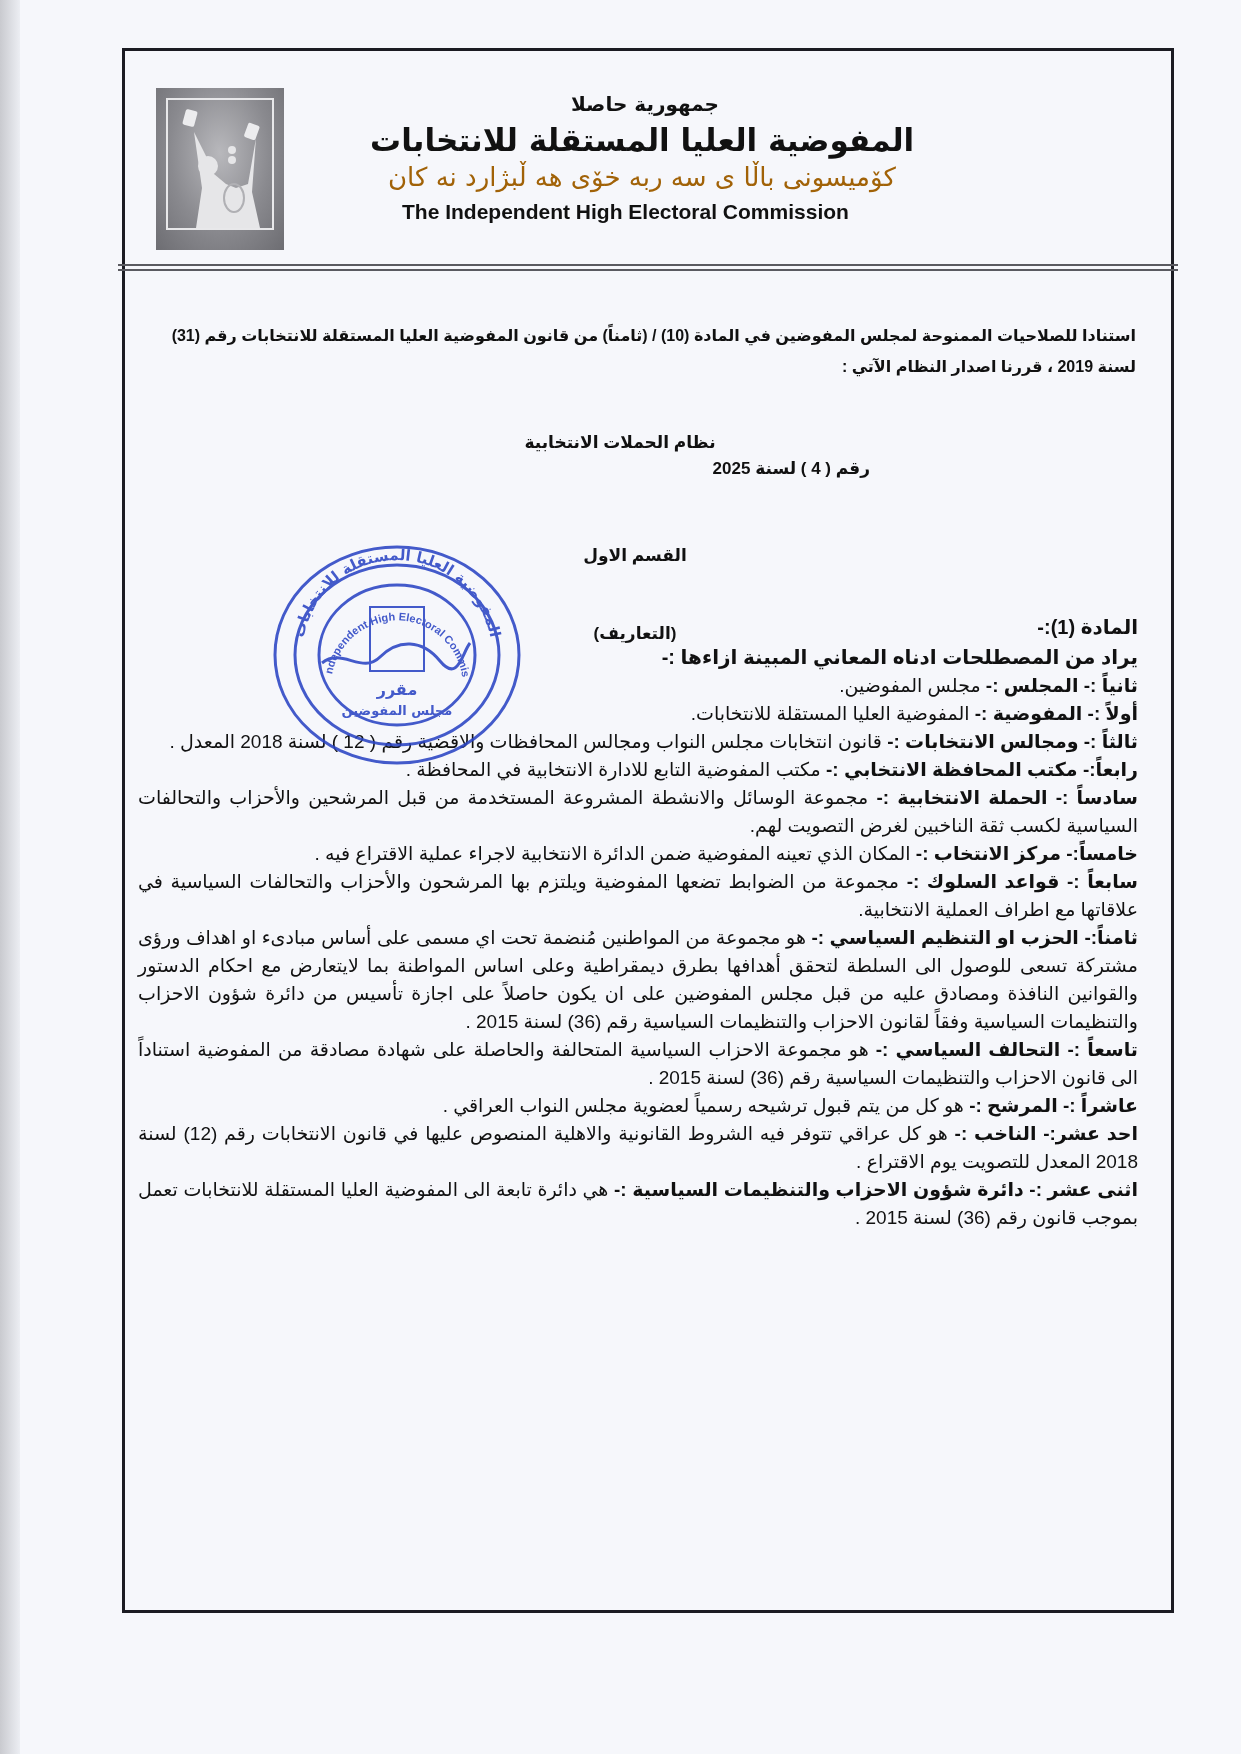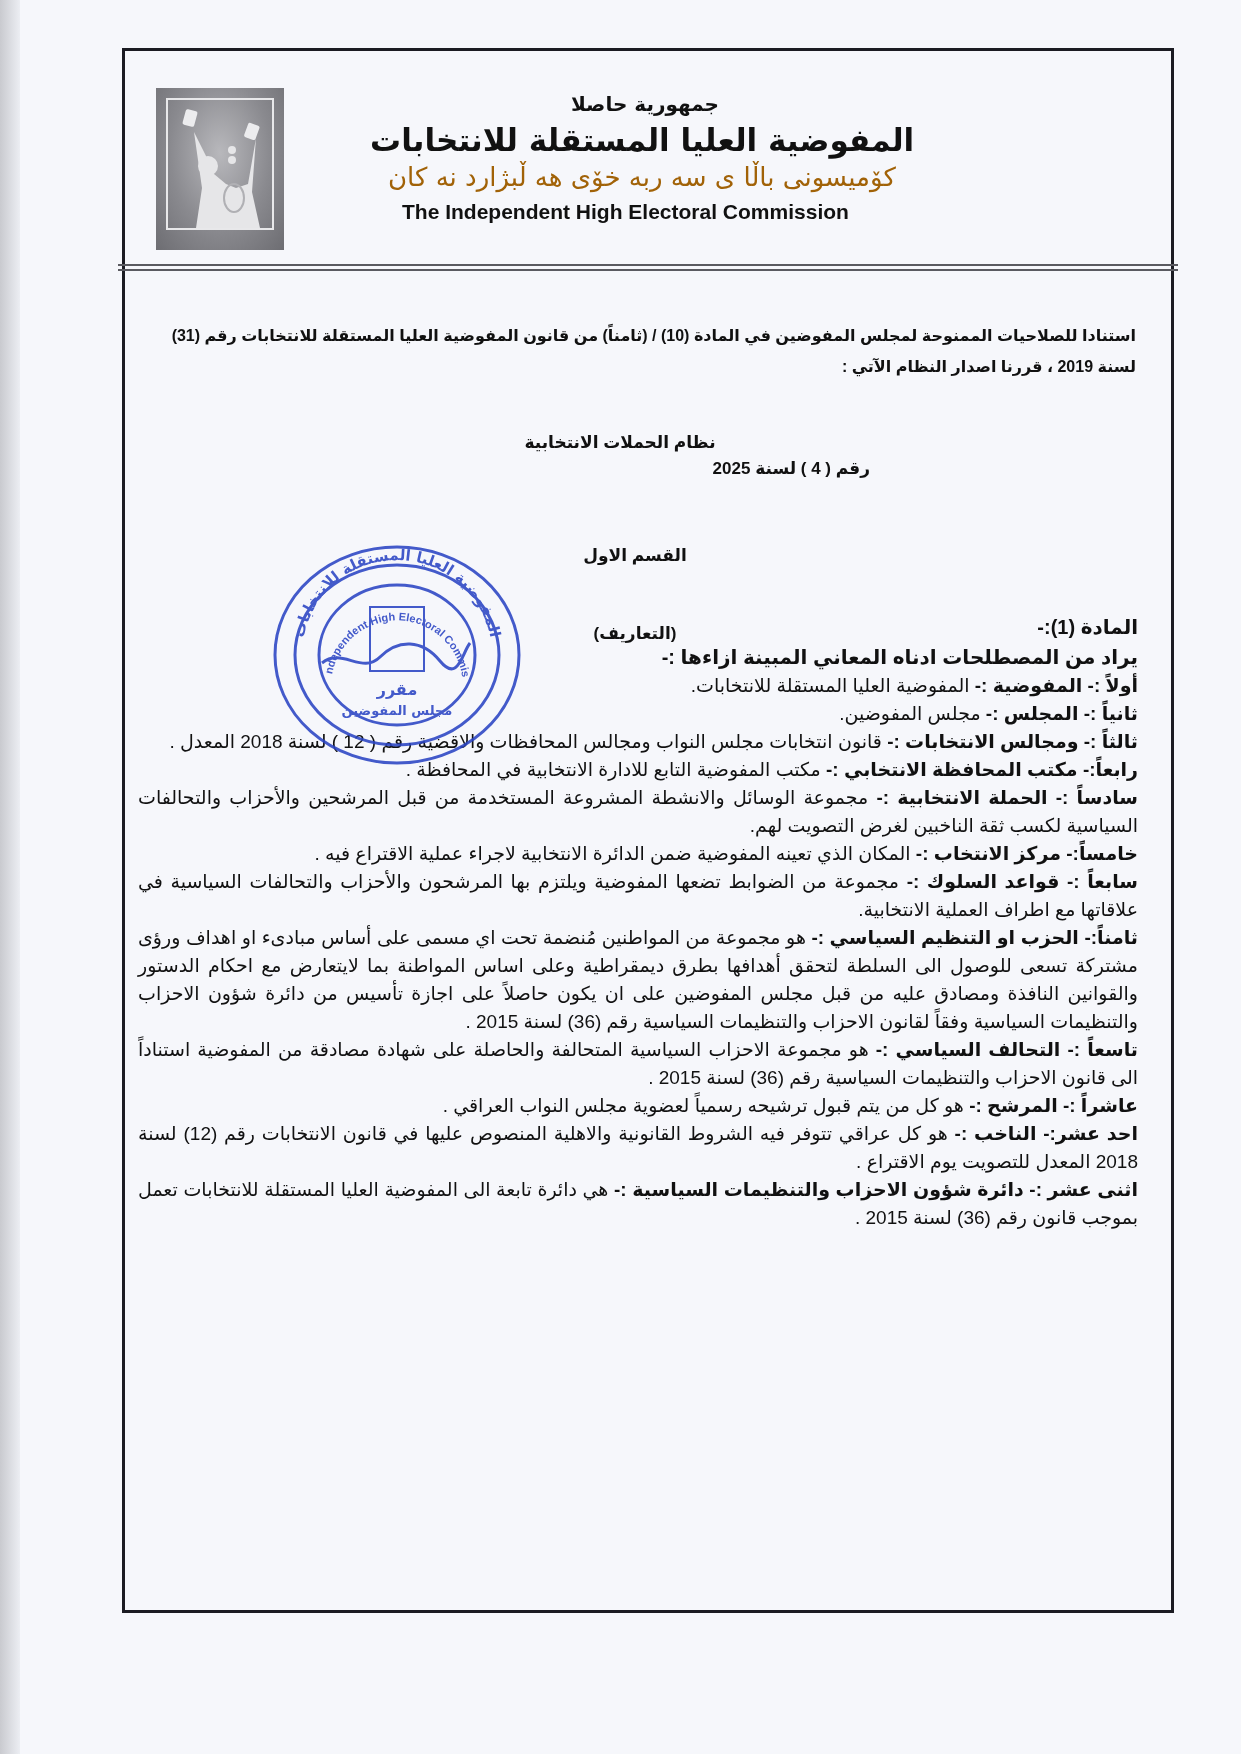--- a/index.html
+++ b/index.html
@@ -185,22 +185,22 @@
 
 <div class="center-title t1">نظام الحملات الانتخابية</div>
 <div class="center-title t2">رقم ( 4 ) لسنة 2025</div>
 <div class="center-title s1">القسم الاول</div>
 <div class="center-title s2">(التعاريف)</div>
 
 <div class="text article">
   <div class="article-head">المادة (1):-</div>
   <div class="intro">يراد من المصطلحات ادناه المعاني المبينة ازاءها :-</div>
   <div id="defs">
+    <p class="def"><span class="term">ثانياً :- المجلس :-</span><span> مجلس المفوضين.</span></p>
     <p class="def"><span class="term">أولاً :- المفوضية :-</span><span> المفوضية العليا المستقلة للانتخابات.</span></p>
-    <p class="def"><span class="term">ثانياً :- المجلس :-</span><span> مجلس المفوضين.</span></p>
     <p class="def"><span class="term">ثالثاً :- ومجالس الانتخابات :-</span><span> قانون انتخابات مجلس النواب ومجالس المحافظات والاقضية رقم ( 12 ) لسنة 2018 المعدل .</span></p>
     <p class="def"><span class="term">رابعاً:- مكتب المحافظة الانتخابي :-</span><span> مكتب المفوضية التابع للادارة الانتخابية في المحافظة .</span></p>
     <p class="def"><span class="term">سادساً :- الحملة الانتخابية :-</span><span> مجموعة الوسائل والانشطة المشروعة المستخدمة من قبل المرشحين والأحزاب والتحالفات السياسية لكسب ثقة الناخبين لغرض التصويت لهم.</span></p>
     <p class="def"><span class="term">خامساً:- مركز الانتخاب :-</span><span> المكان الذي تعينه المفوضية ضمن الدائرة الانتخابية لاجراء عملية الاقتراع فيه .</span></p>
     <p class="def"><span class="term">سابعاً :- قواعد السلوك :-</span><span> مجموعة من الضوابط تضعها المفوضية ويلتزم بها المرشحون والأحزاب والتحالفات السياسية في علاقاتها مع اطراف العملية الانتخابية.</span></p>
     <p class="def"><span class="term">ثامناً:- الحزب او التنظيم السياسي :-</span><span> هو مجموعة من المواطنين مُنضمة تحت اي مسمى على أساس مبادىء او اهداف ورؤى مشتركة تسعى للوصول الى السلطة لتحقق أهدافها بطرق ديمقراطية وعلى اساس المواطنة بما لايتعارض مع احكام الدستور والقوانين النافذة ومصادق عليه من قبل مجلس المفوضين على ان يكون حاصلاً على اجازة تأسيس من دائرة شؤون الاحزاب والتنظيمات السياسية وفقاً لقانون الاحزاب والتنظيمات السياسية رقم (36) لسنة 2015 .</span></p>
     <p class="def"><span class="term">تاسعاً :- التحالف السياسي :-</span><span> هو مجموعة الاحزاب السياسية المتحالفة والحاصلة على شهادة مصادقة من المفوضية استناداً الى قانون الاحزاب والتنظيمات السياسية رقم (36) لسنة 2015 .</span></p>
     <p class="def"><span class="term">عاشراً :- المرشح :-</span><span> هو كل من يتم قبول ترشيحه رسمياً لعضوية مجلس النواب العراقي .</span></p>
     <p class="def"><span class="term">احد عشر:- الناخب :-</span><span> هو كل عراقي تتوفر فيه الشروط القانونية والاهلية المنصوص عليها في قانون الانتخابات رقم (12) لسنة 2018 المعدل للتصويت يوم الاقتراع .</span></p>
     <p class="def"><span class="term">اثنى عشر :- دائرة شؤون الاحزاب والتنظيمات السياسية :-</span><span> هي دائرة تابعة الى المفوضية العليا المستقلة للانتخابات تعمل بموجب قانون رقم (36) لسنة 2015 .</span></p>

